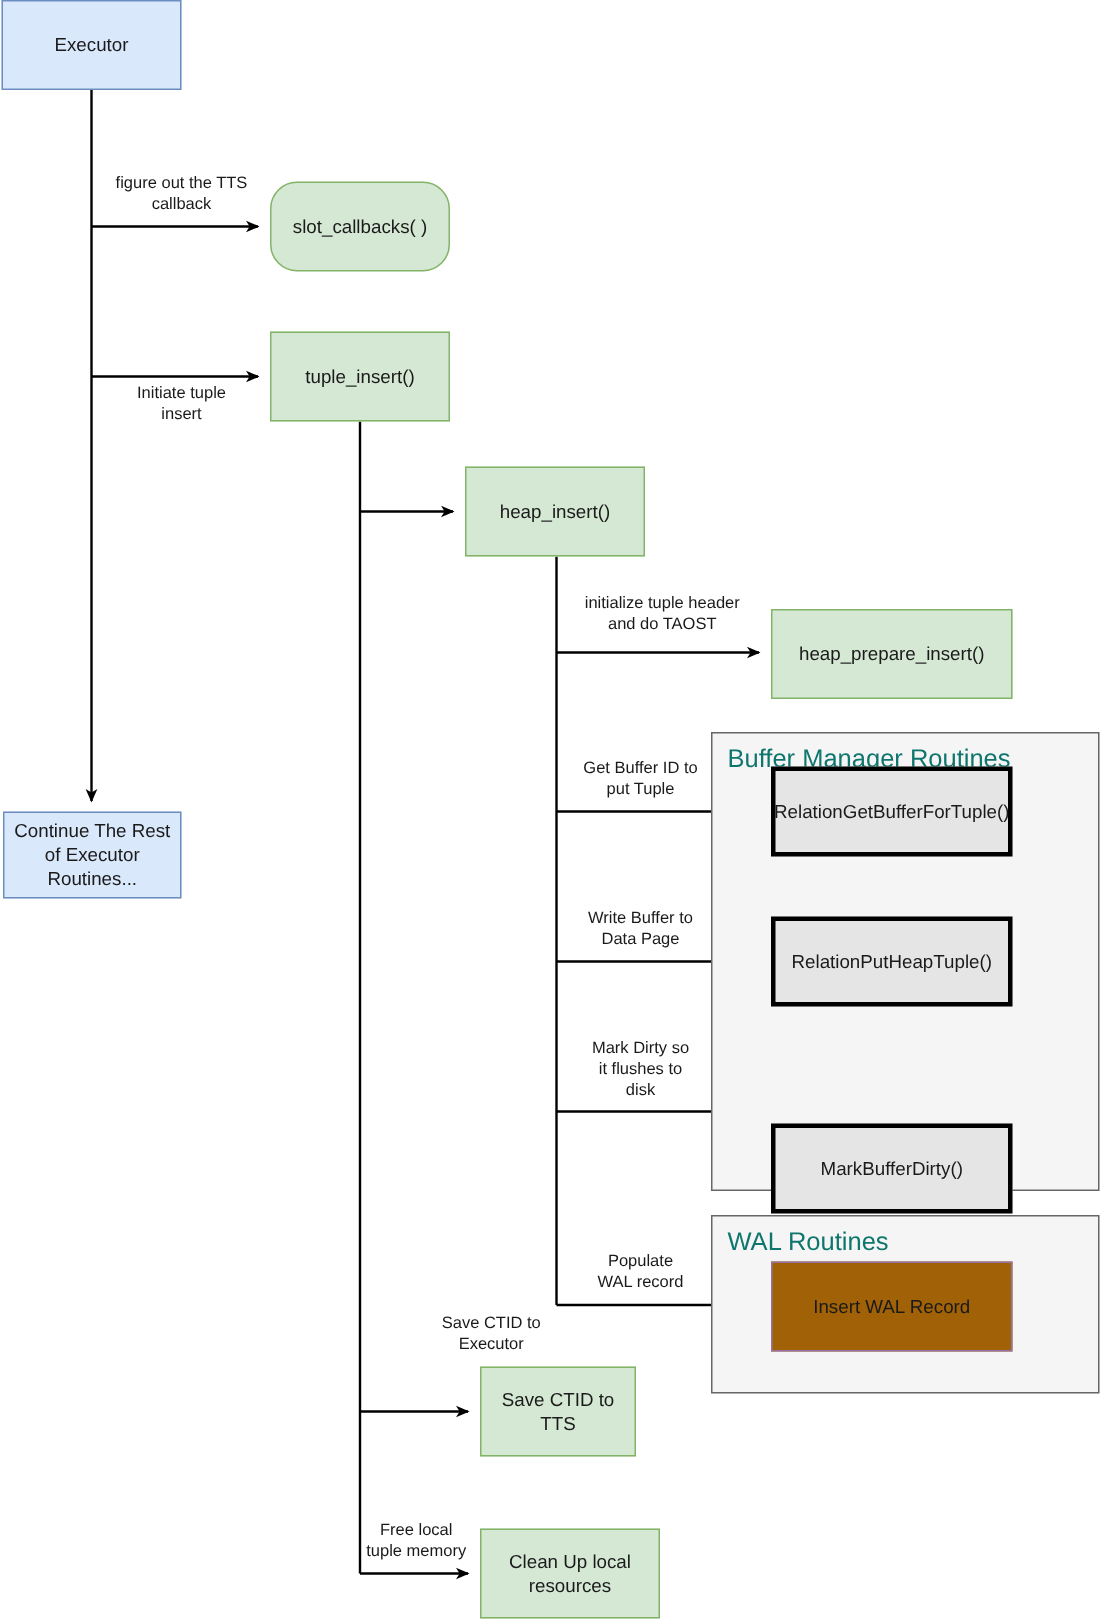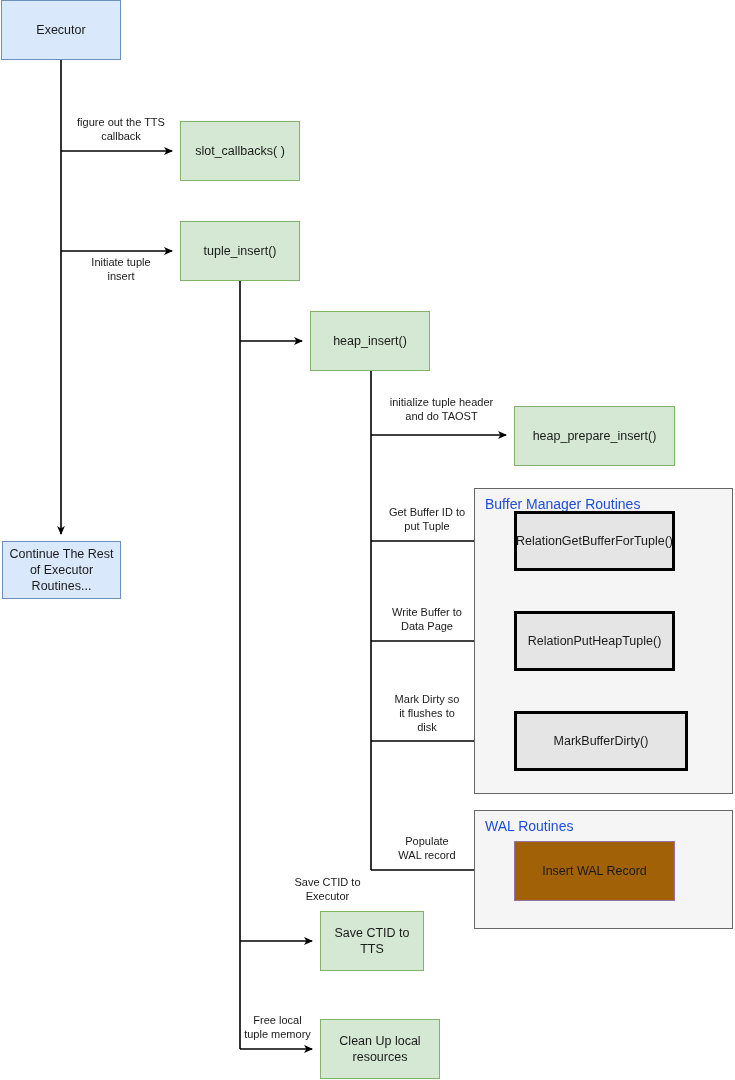--- a/index.html
+++ b/index.html
@@ -35,22 +35,22 @@
   .node.purple { background: #a16207; border: 1px solid #9673a6; }
 
   .group {
     position: absolute;
     background: #f5f5f5;
     border: 1px solid #666666;
   }
   .group-title {
     position: absolute;
     left: 10px; top: 7px;
-    font-size: 14px;
-    color: #1d4ed8;
+    font-size: 17px;
+    color: #0f766e;
     white-space: nowrap;
   }
 
   .edge-label {
     position: absolute;
     font-size: 11px;
     color: #1a1a1a;
     text-align: center;
     line-height: 1.25;
     white-space: pre-line;
@@ -98,37 +98,37 @@
   <div class="group" style="left:474px; top:488px; width:259px; height:306px;">
     <span class="group-title">Buffer Manager Routines</span>
   </div>
 
   <div class="group" style="left:474px; top:810px; width:259px; height:119px;">
     <span class="group-title">WAL Routines</span>
   </div>
 
   <div class="node blue" style="left:1px; top:0px; width:120px; height:60px;">Executor</div>
 
-  <div class="node green" style="left:180px; top:121px; width:120px; height:60px;">slot_callbacks( )</div>
+  <div class="node green" style="left:180px; top:121px; width:120px; height:60px;border-radius:18px;">slot_callbacks( )</div>
 
   <div class="node green" style="left:180px; top:221px; width:120px; height:60px;">tuple_insert()</div>
 
   <div class="node green" style="left:310px; top:311px; width:120px; height:60px;">heap_insert()</div>
 
   <div class="node green" style="left:514px; top:406px; width:161px; height:60px;">heap_prepare_insert()</div>
 
   <div class="node blue" style="left:2px; top:541px; width:119px; height:58px;">Continue The Rest
 of Executor
 Routines...</div>
 
   <div class="node orange" style="left:514px; top:511px; width:161px; height:60px;">RelationGetBufferForTuple()</div>
 
   <div class="node orange" style="left:514px; top:611px; width:161px; height:60px;">RelationPutHeapTuple()</div>
 
-  <div class="node orange" style="left:514px; top:711px; width:174px; height:60px;">MarkBufferDirty()</div>
+  <div class="node orange" style="left:514px; top:749px; width:161px; height:60px;">MarkBufferDirty()</div>
 
   <div class="node purple" style="left:514px; top:841px; width:161px; height:60px;">Insert WAL Record</div>
 
   <div class="node green" style="left:320px; top:911px; width:104px; height:60px;">Save CTID to TTS</div>
 
   <div class="node green" style="left:320px; top:1019px; width:120px; height:60px;">Clean Up local
 resources</div>
 
   <div class="edge-label" style="left:66px; top:116px; width:110px;">figure out the TTS
 callback</div>

